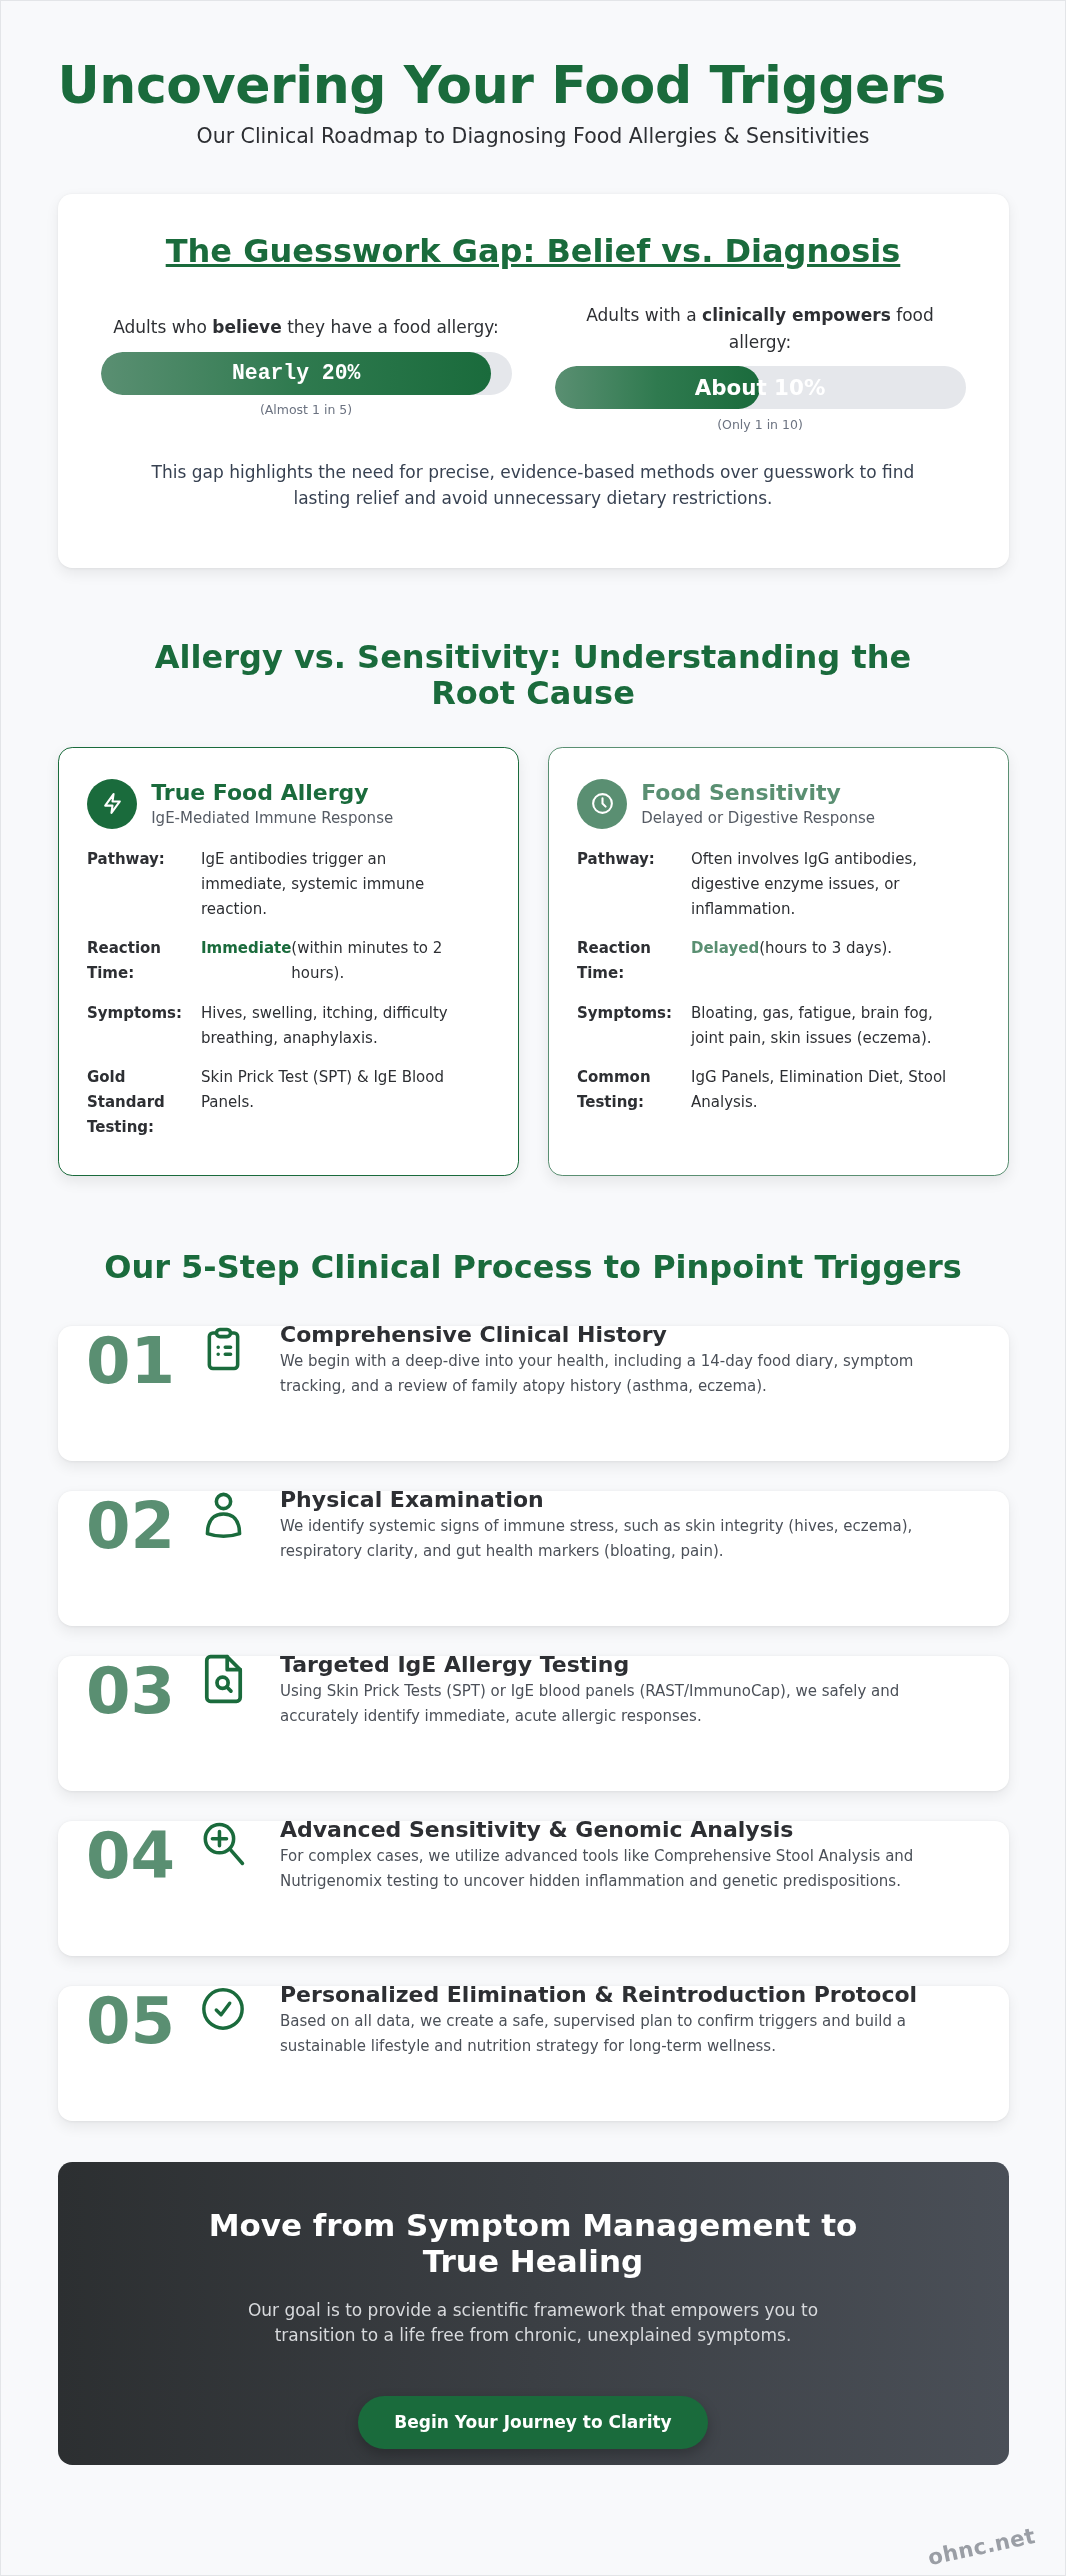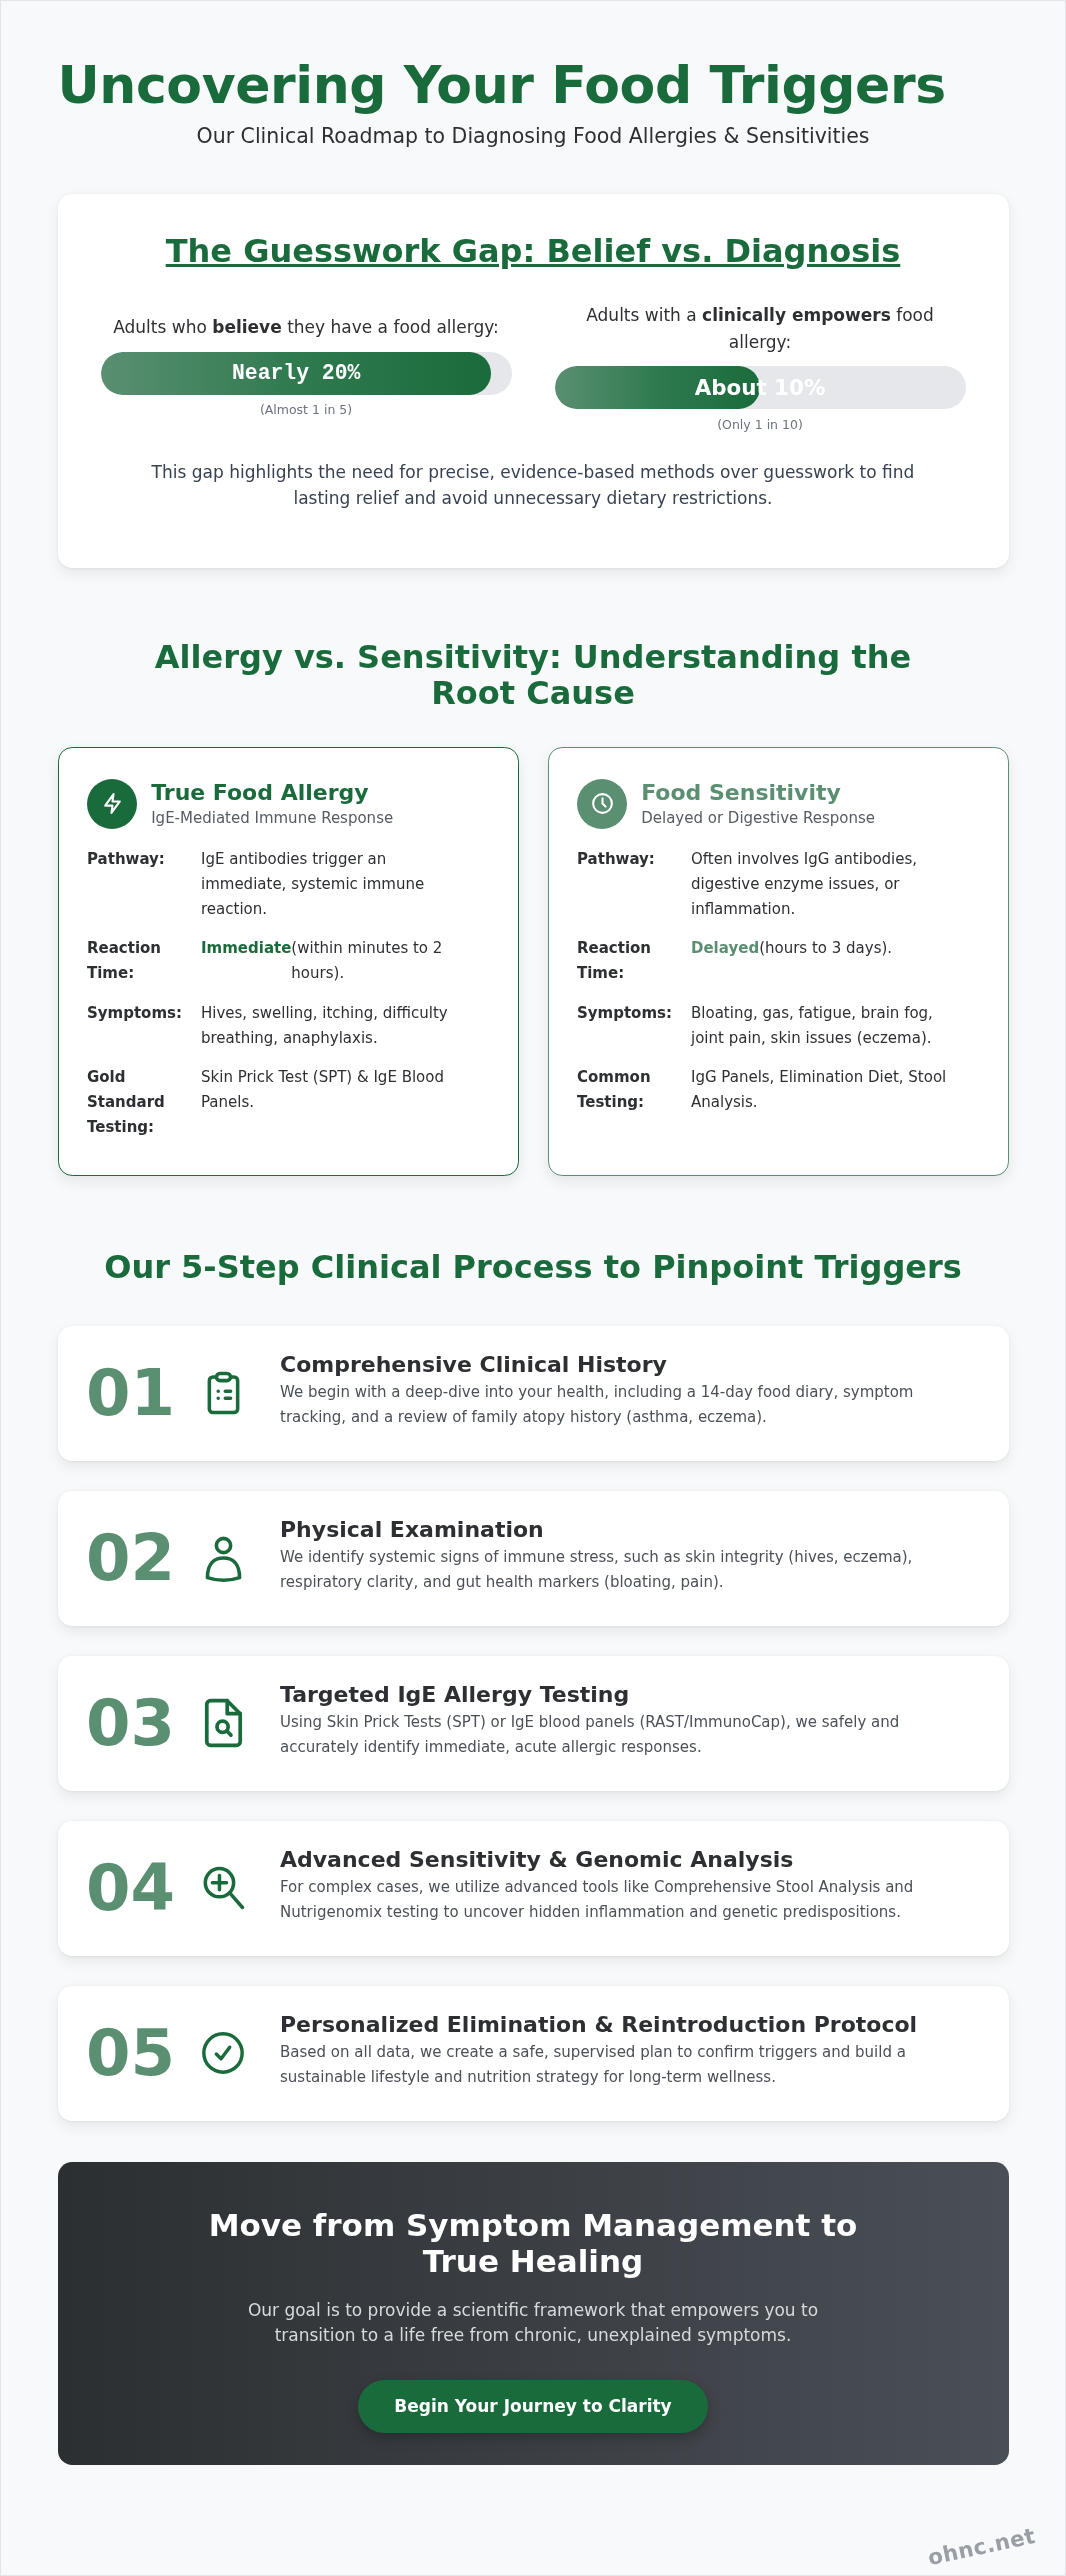--- a/index.html
+++ b/index.html
@@ -146,21 +146,20 @@
   }
   .cmp-val.plain { display: block; }
   .hl { color: #1a6b3c; font-weight: bold; flex-shrink: 0; }
   .sens .hl { color: #5a8f72; }
   .sec3-title { margin-top: 73px; }
   .steps { margin-top: 41px; }
   .step {
     height: 135px;
     margin-bottom: 30px;
     display: flex;
-    align-items: center;
     padding-left: 28.5px;
   }
   .step-num {
     width: 89px;
     font-size: 64px;
     font-weight: bold;
     color: #5a8f72;
     line-height: 71px;
     flex-shrink: 0;
   }
@@ -190,21 +189,21 @@
   }
   .cta-text {
     color: #d8dadd;
     font-size: 17px;
     line-height: 25px;
     margin: 19.6px auto 0;
     width: 605px;
   }
   .cta-btn {
     display: inline-block;
-    margin-top: 32px;
+    margin-top: 48px;
     background: #1a6b3c;
     color: #fff;
     font-weight: bold;
     font-size: 17px;
     height: 53px;
     line-height: 53px;
     padding: 0 36px;
     border-radius: 27px;
     box-shadow: 0 5.3px 12.5px rgba(0,0,0,0.25);
     border: none;

